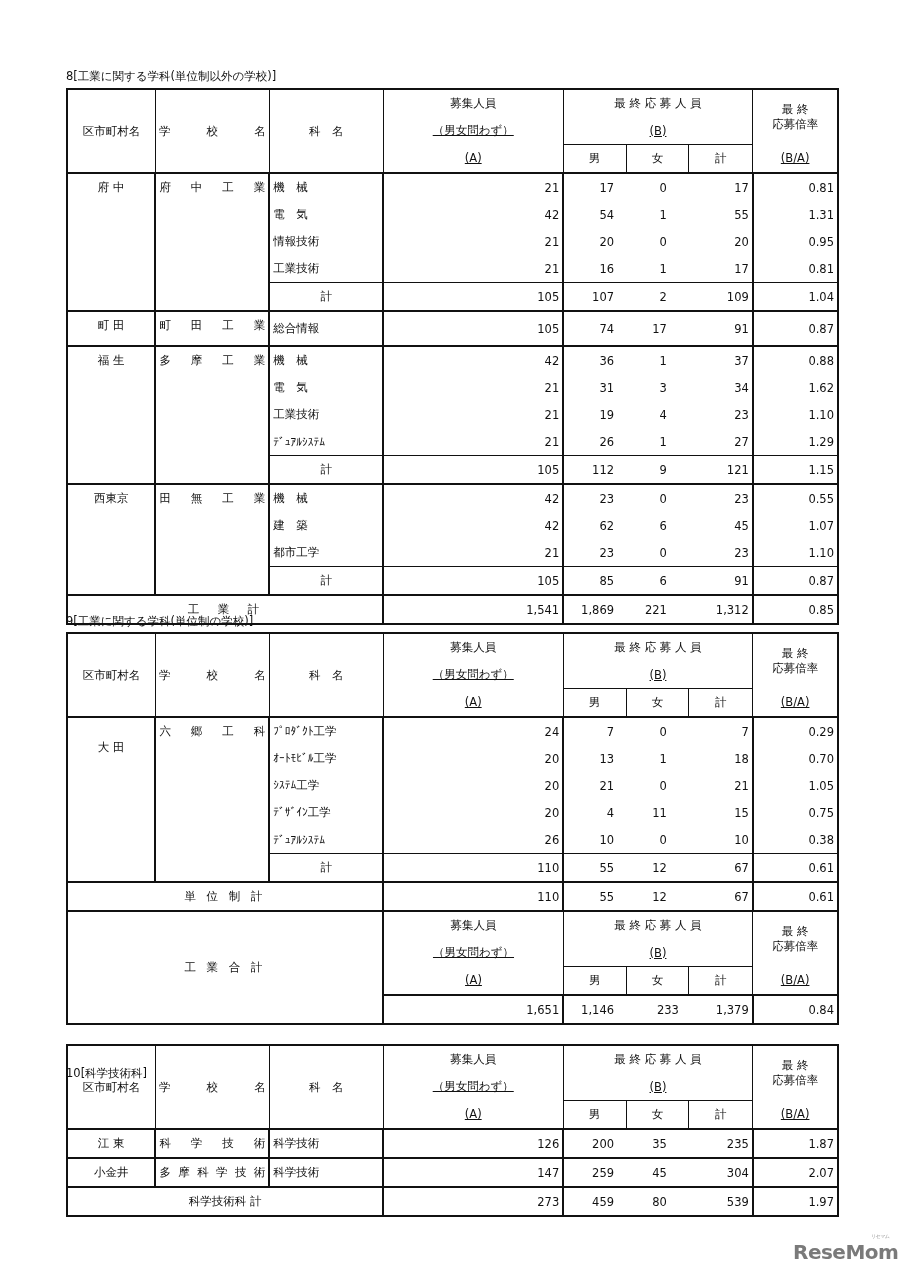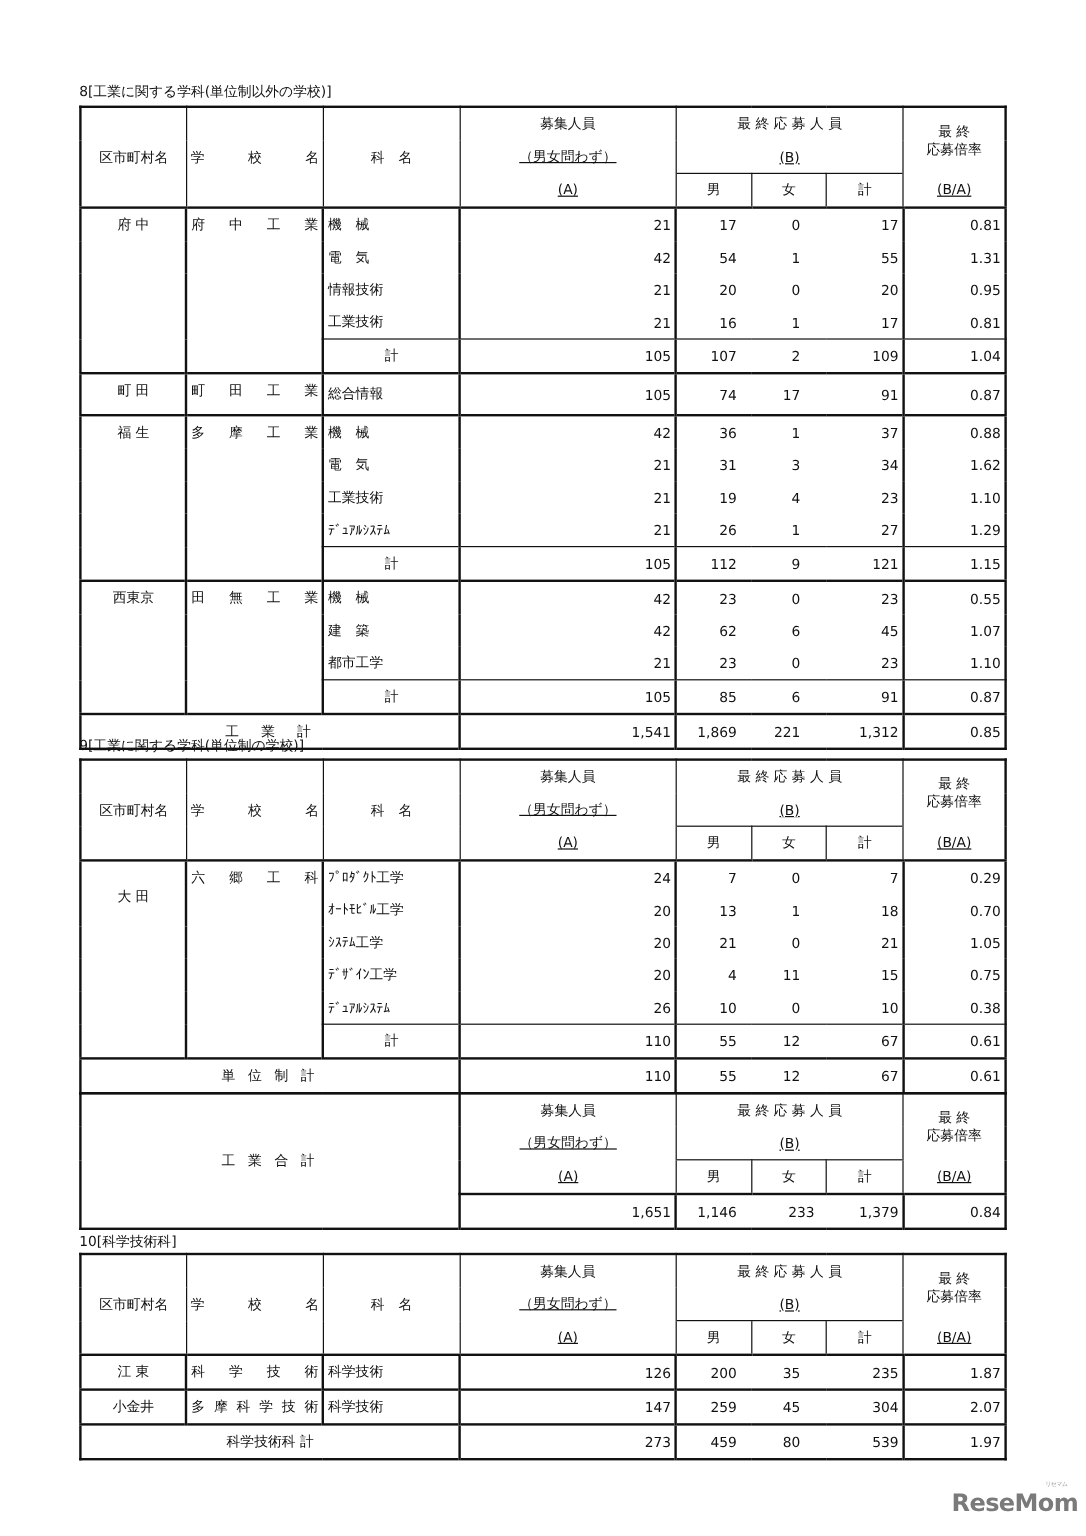--- a/index.html
+++ b/index.html
@@ -380,21 +380,21 @@
   <tr>
     <td class="num thick-r">1,651</td>
     <td class="num" style="border-right:none;padding-right:12px">1,146</td>
     <td class="num" style="border-left:none;border-right:none;padding-right:10px">233</td>
     <td class="num thick-r" style="border-left:none">1,379</td>
     <td class="num">0.84</td>
   </tr>
 </tbody>
   </table>
 
-<div class="sec-title" style="top:1027px">10[科学技術科]</div>
+<div class="sec-title" style="top:1066px">10[科学技術科]</div>
 <table class="t" style="top:1044px">
   <colgroup>
       <col class="c-area">
       <col class="c-school">
       <col class="c-dept">
       <col class="c-a">
       <col class="c-m">
       <col class="c-f">
       <col class="c-s">
       <col class="c-r">

